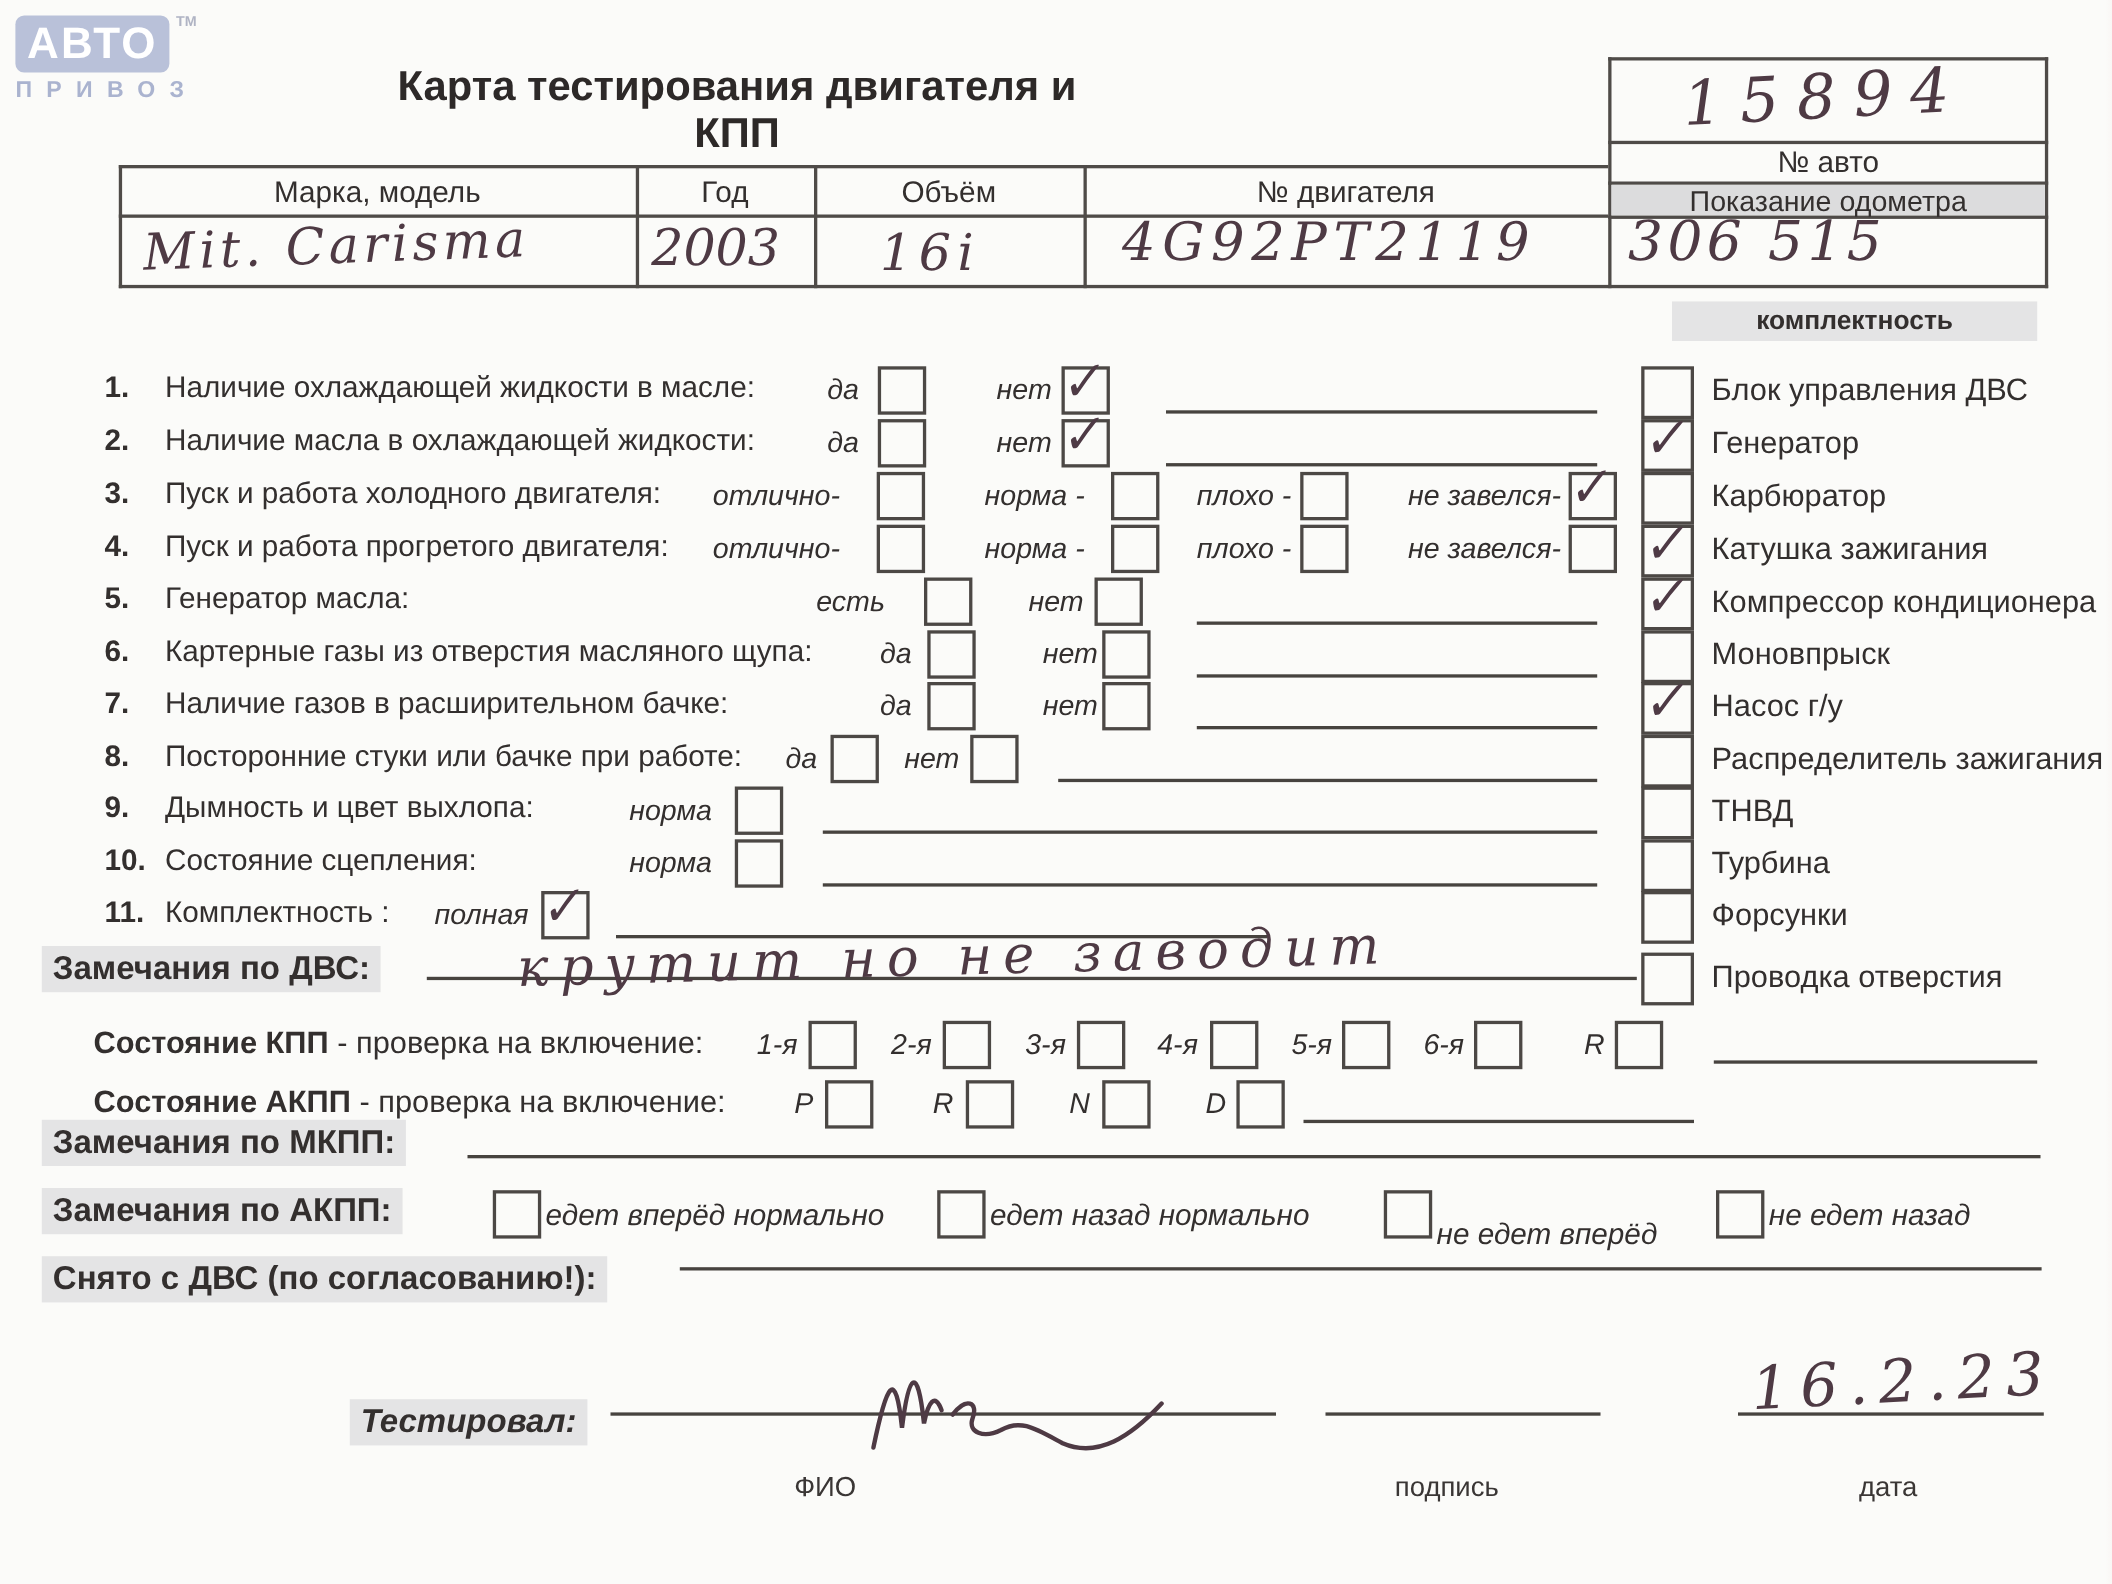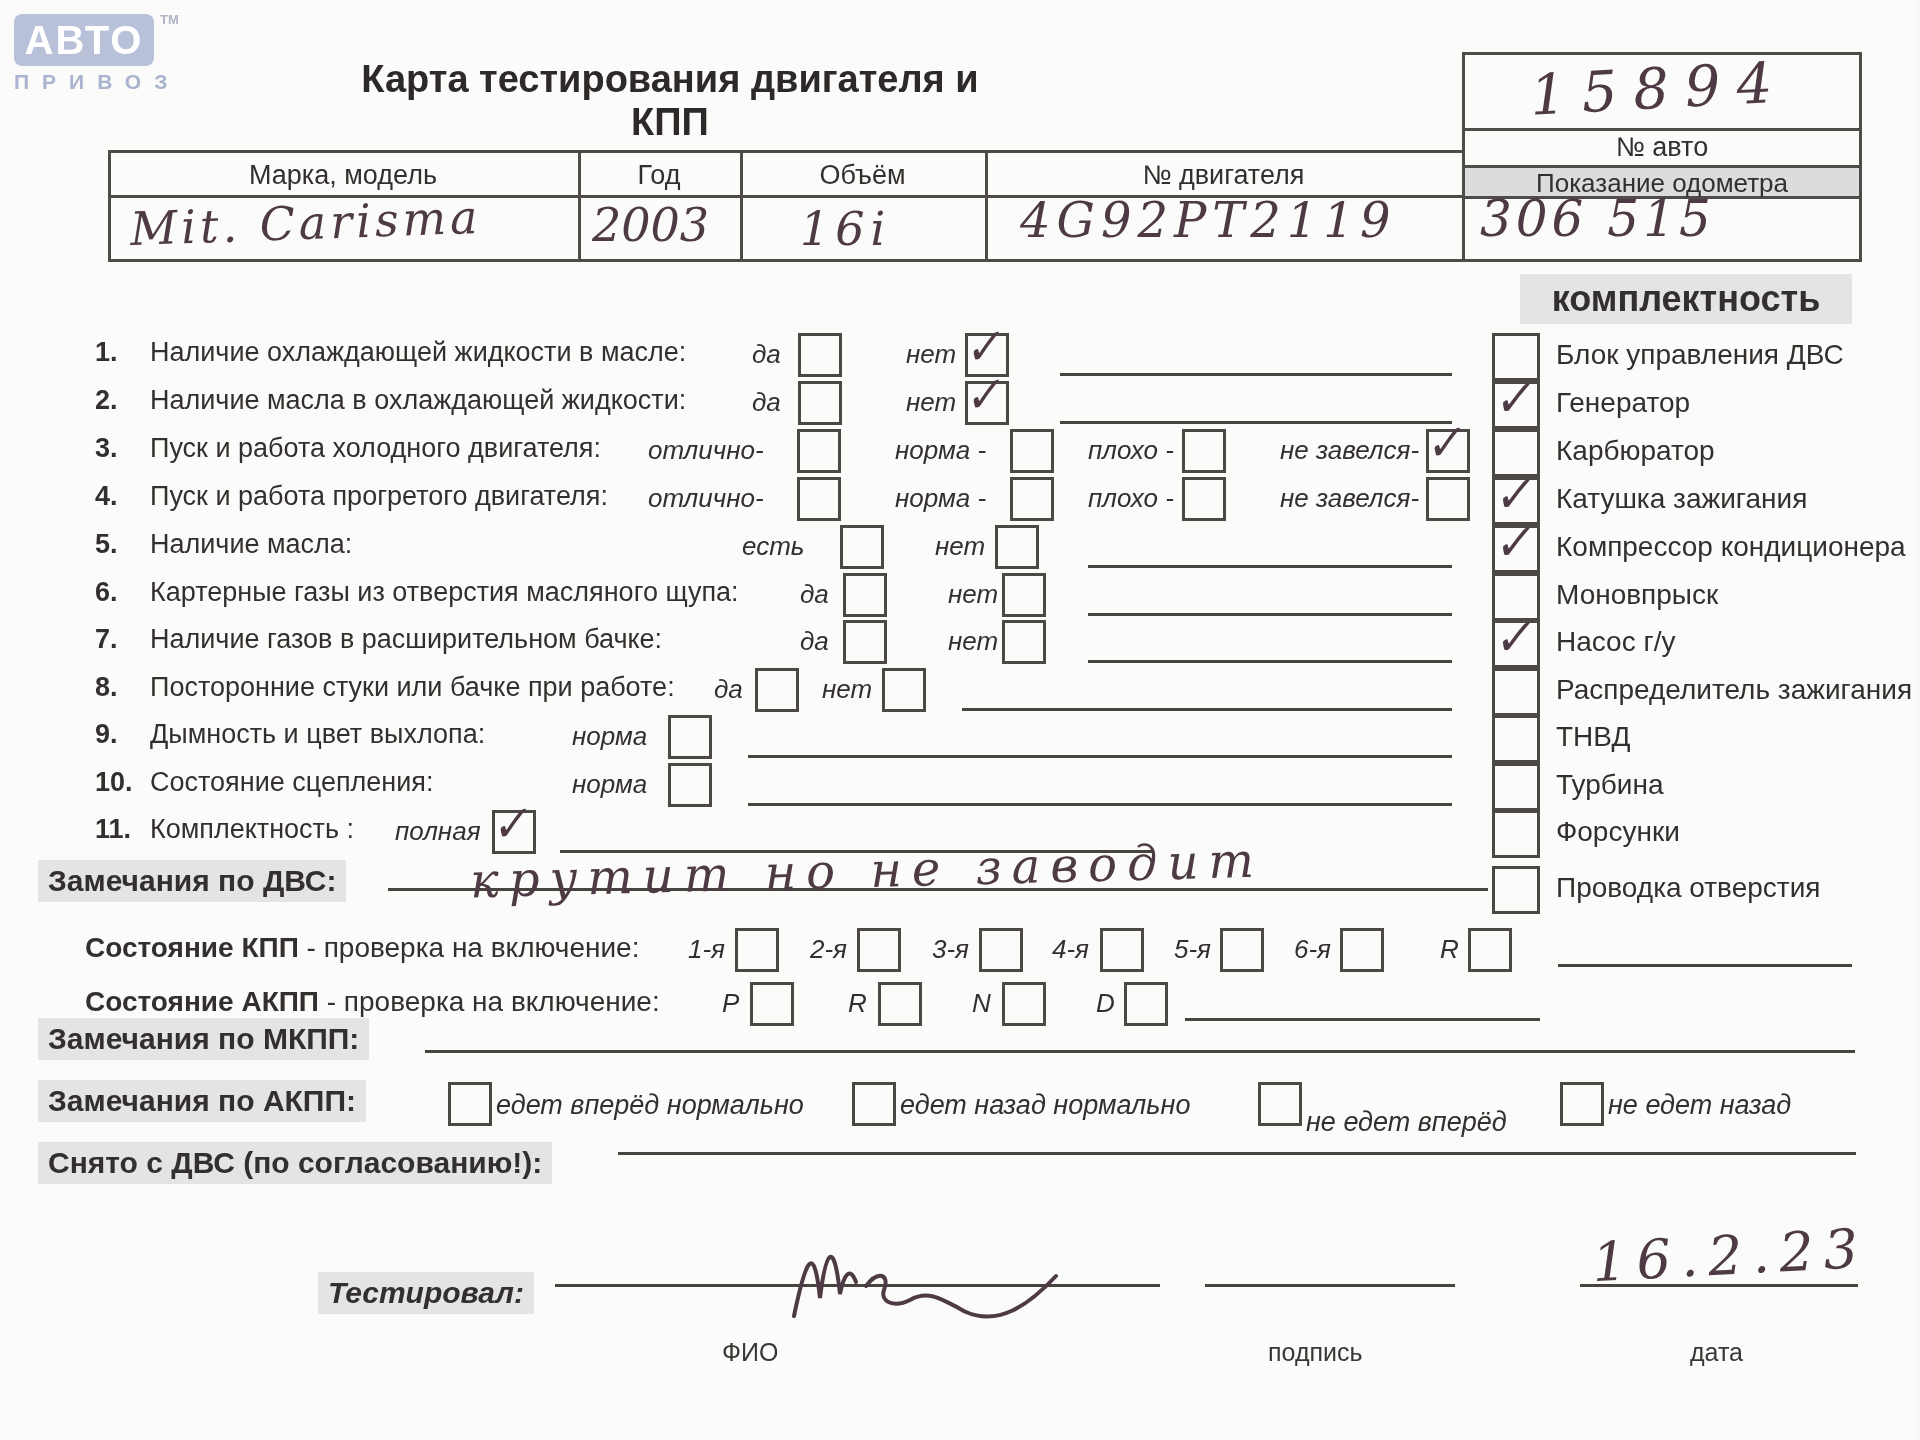--- a/index.html
+++ b/index.html
@@ -78,21 +78,21 @@
   <div class="th" style="left:1462px;top:132px;width:400px">№ авто</div>
   <div class="th" style="left:1462px;top:168px;width:400px;font-size:26px">Показание одометра</div>
 
   <div class="hand" style="position:absolute;left:130px;top:196px;font-size:46px;letter-spacing:4px;transform:rotate(-2deg)">Mit. Carisma</div>
   <div class="hand" style="position:absolute;left:592px;top:198px;font-size:46px">2003</div>
   <div class="hand" style="position:absolute;left:800px;top:202px;font-size:46px;letter-spacing:6px">16i</div>
   <div class="hand" style="position:absolute;left:1020px;top:192px;font-size:48px;letter-spacing:6px">4G92PT2119</div>
   <div class="hand" style="position:absolute;left:1480px;top:190px;font-size:50px;letter-spacing:4px">306 515</div>
   <div class="hand" style="position:absolute;left:1530px;top:56px;font-size:56px;letter-spacing:16px;transform:rotate(-3deg)">15894</div>
 
-  <div class="chip" style="left:1520px;top:274px;width:312px;text-align:center;font-size:36px">комплектность</div>
+  <div class="chip" style="left:1520px;top:274px;width:312px;text-align:center;font-size:24px">комплектность</div>
 
   <div class="erow" style="top:333px">
       <span class="ebox"></span>
       <span class="elbl">Блок управления ДВС</span>
     </div>
   <div class="erow" style="top:381px">
       <span class="ebox on"></span>
       <span class="elbl">Генератор</span>
     </div>
   <div class="erow" style="top:429px">
@@ -177,21 +177,21 @@
     <span class="optlbl" style="left:895px">норма -</span>
     <span class="cbox" style="left:1010px"></span>
     <span class="optlbl" style="left:1088px">плохо -</span>
     <span class="cbox" style="left:1182px"></span>
     <span class="optlbl" style="left:1280px">не завелся-</span>
     <span class="cbox" style="left:1426px"></span>
   </div>
 
   <div class="row" style="top:529px">
     <span class="num">5.</span>
-    <span class="lbl">Наличие масла:</span>
+    <span class="lbl">Генератор масла:</span>
     <span class="optlbl" style="left:742px">есть</span>
     <span class="cbox" style="left:840px"></span>
     <span class="optlbl" style="left:935px">нет</span>
     <span class="cbox" style="left:995px"></span>
     <span class="uline" style="left:1088px;width:364px"></span>
   </div>
 
   <div class="row" style="top:577px">
     <span class="num">6.</span>
     <span class="lbl">Картерные газы из отверстия масляного щупа:</span>

